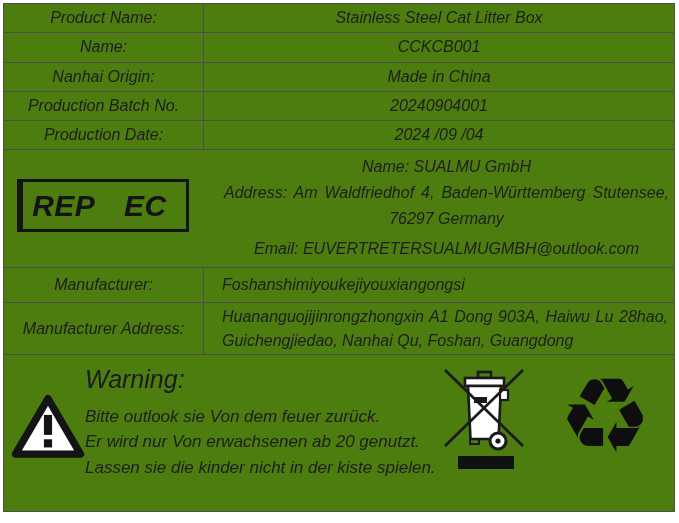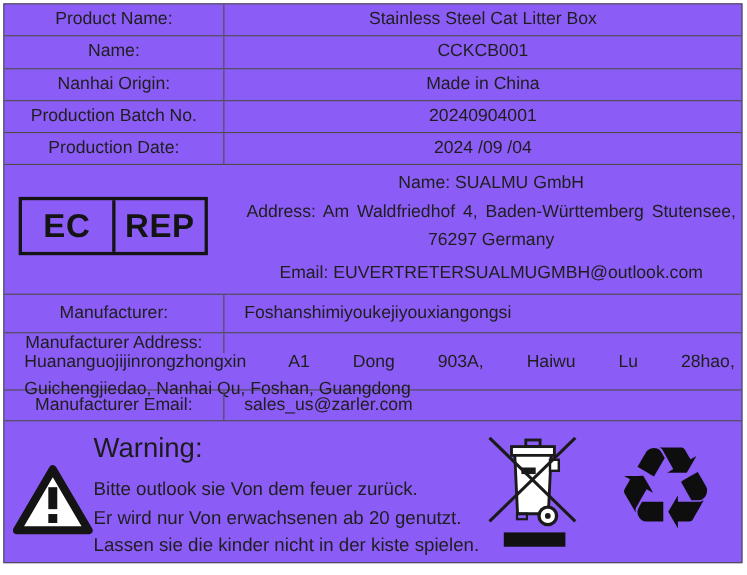--- a/index.html
+++ b/index.html
@@ -5,21 +5,21 @@
   html, body { margin: 0; padding: 0; background: #ffffff; }
   body {
     width: 679px; height: 523px; position: relative; overflow: hidden;
     font-family: "Liberation Sans", "DejaVu Sans", sans-serif;
     color: #1e1e1e;
     -webkit-font-smoothing: antialiased;
   }
   .label-table {
     position: absolute; left: 3px; top: 3px; width: 670px; height: 507px;
     border: 1.5px solid #4d4d4d;
-    display: flex; flex-direction: column; background: #8b5cf6;
+    display: flex; flex-direction: column; background: #4d7c0f; font-style: italic;
   }
   .spec-row {
     display: flex; height: 28.3px; border-bottom: 1.5px solid #4d4d4d;
     flex: none;
   }
   .label-cell {
     width: 199px; flex: none; border-right: 1.5px solid #4d4d4d;
     display: flex; align-items: center; justify-content: center;
     font-size: 16px;
   }
@@ -43,21 +43,21 @@
   }
   .ecrep-badge .cell.rep { border-left: 3px solid #141414; }
   .ecrep-text { position: absolute; left: 220px; right: 5px; top: 0; font-size: 16px; }
   .ecrep-text .line { position: absolute; left: 0; right: 0; white-space: nowrap; text-align: center; }
   .ln-name  { top: 8px; }
   .ln-addr1 { top: 34px; text-align: justify; text-align-last: justify; }
   .ln-addr2 { top: 60px; }
   .ln-email { top: 90px; }
 
   .mfr-row   { height: 34.5px; }
-  .mfr-addr-row { height: 50.5px; flex-direction: column; }
+  .mfr-addr-row { height: 50.5px; }
   .mfr-email-row { height: 27.5px; }
   .addr-lines { display: flex; flex-direction: column; justify-content: space-between; width: 100%; padding-right: 6px; }
   .addr-lines .l1 { text-align: justify; text-align-last: justify; margin-bottom: 6px; }
 
   .warning-section { position: relative; flex: 1; border-bottom: none; }
   .warning-triangle { position: absolute; left: 7px; top: 37px; }
   .warning-title {
     position: absolute; left: 81px; top: 10px;
     font-size: 25px; color: #1b1b1b;
   }
@@ -93,22 +93,22 @@
     <div class="label-cell">Production Batch No.</div>
     <div class="value-cell">20240904001</div>
   </div>
   <div class="spec-row">
     <div class="label-cell">Production Date:</div>
     <div class="value-cell">2024 /09 /04</div>
   </div>
 
   <div class="ecrep-section">
     <div class="ecrep-badge">
+      <div class="cell rep">REP</div>
       <div class="cell ec">EC</div>
-      <div class="cell rep">REP</div>
     </div>
     <div class="ecrep-text">
       <div class="line ln-name">Name: SUALMU GmbH</div>
       <div class="line ln-addr1">Address: Am Waldfriedhof 4, Baden-Württemberg Stutensee,</div>
       <div class="line ln-addr2">76297 Germany</div>
       <div class="line ln-email">Email: EUVERTRETERSUALMUGMBH@outlook.com</div>
     </div>
   </div>
 
   <div class="spec-row mfr-row">
@@ -119,24 +119,20 @@
   <div class="spec-row mfr-addr-row">
     <div class="label-cell">Manufacturer Address:</div>
     <div class="value-cell left">
       <div class="addr-lines">
         <div class="l1">Huananguojijinrongzhongxin A1 Dong 903A, Haiwu Lu 28hao,</div>
         <div class="l2">Guichengjiedao, Nanhai Qu, Foshan, Guangdong</div>
       </div>
     </div>
   </div>
 
-  <div class="spec-row mfr-email-row">
-    <div class="label-cell">Manufacturer Email:</div>
-    <div class="value-cell left">sales_us@zarler.com</div>
-  </div>
 
   <div class="warning-section">
 
     <svg class="warning-triangle" width="74" height="68" viewBox="0 0 100 92">
       <path d="M50 9 L94 84 L6 84 Z" fill="#ffffff" stroke="#141414" stroke-width="10" stroke-linejoin="round"></path>
       <rect x="44.5" y="31" width="11" height="27" fill="#141414"></rect>
       <rect x="44.5" y="64" width="11" height="11" fill="#141414"></rect>
     </svg>
 
     <div class="warning-title">Warning:</div>

